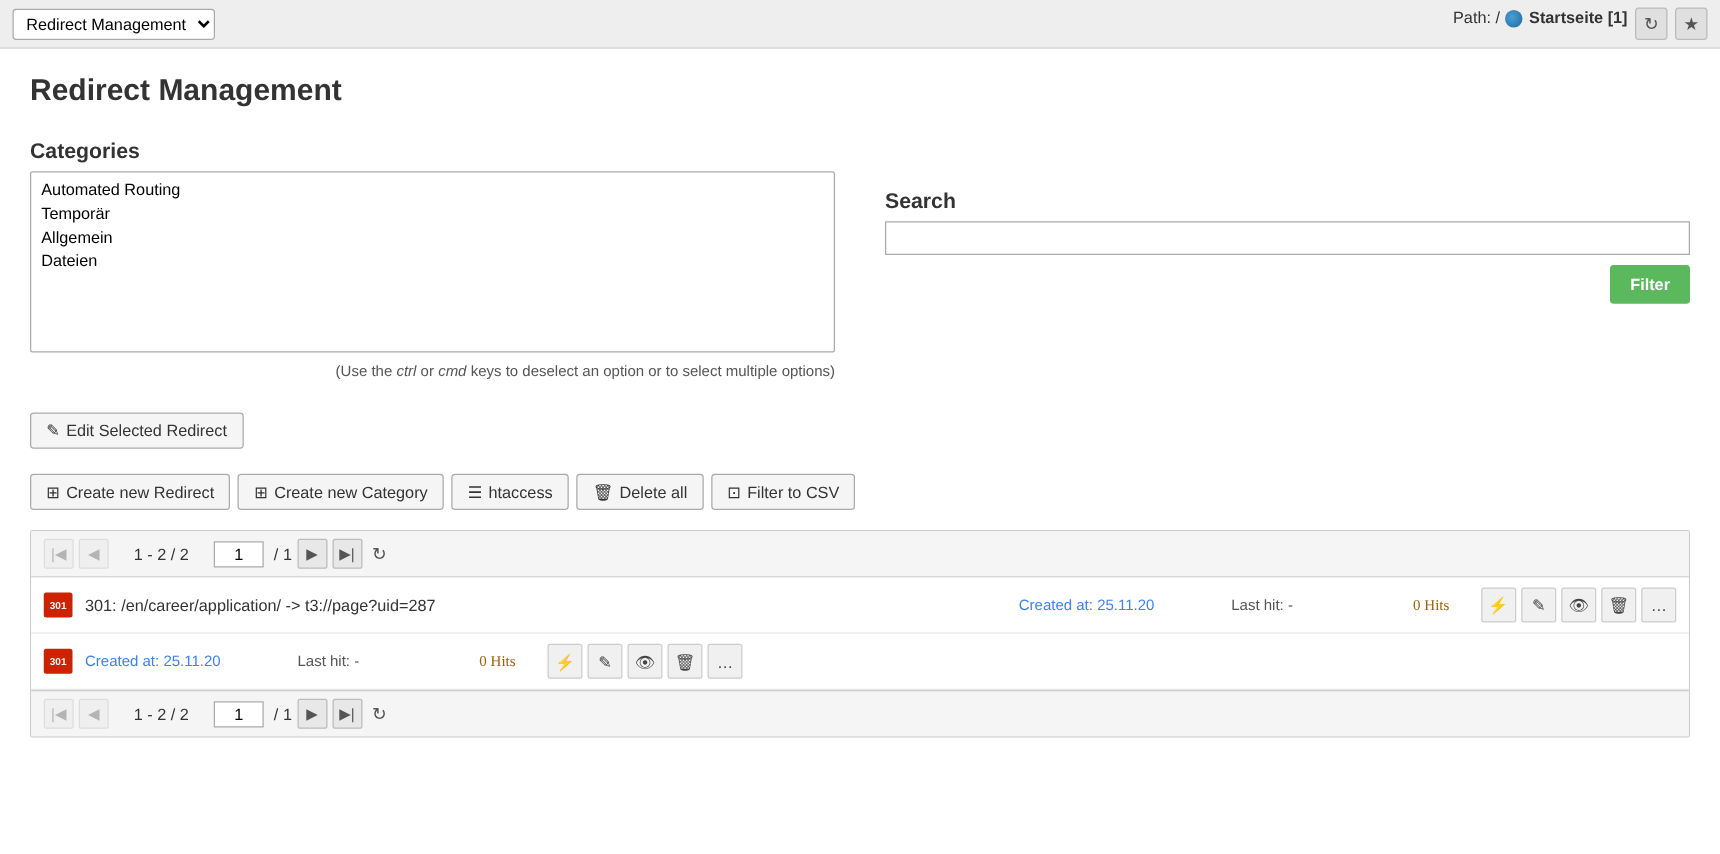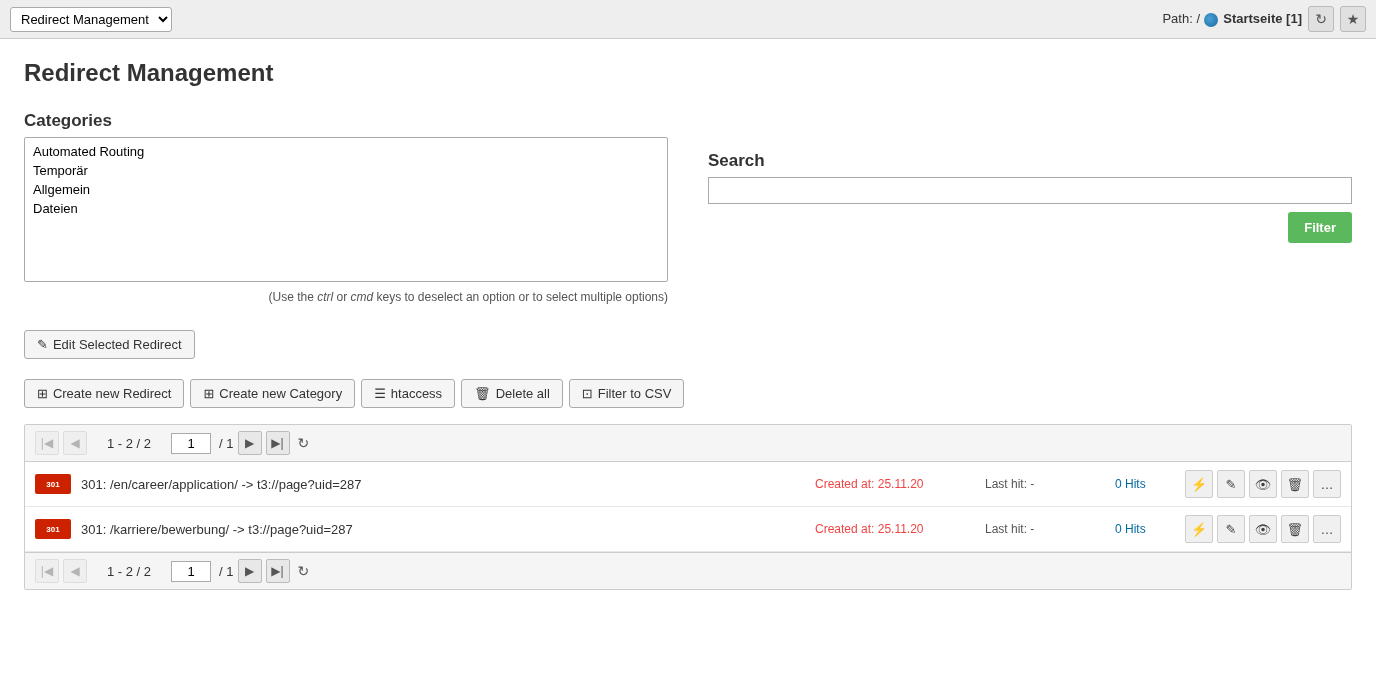--- a/index.html
+++ b/index.html
@@ -9,21 +9,21 @@
     .top-bar {
       background: #eee;
       border-bottom: 1px solid #ccc;
       padding: 6px 10px;
       display: flex;
       align-items: center;
       justify-content: space-between;
       min-height: 36px;
     }
     .top-bar-left { display: flex; align-items: center; gap: 8px; }
-    .top-bar-right { display: flex; align-items: center; gap: 6px; }
+    .top-bar-right { display: flex; align-items: flex-start; gap: 6px; }
     .module-select {
       padding: 3px 6px;
       border: 1px solid #aaa;
       background: #fff;
       font-size: 13px;
       border-radius: 3px;
     }
     .path-info { font-size: 13px; color: #333; }
     .path-info .site-link { font-weight: bold; color: #333; }
     .icon-btn {
@@ -199,54 +199,55 @@
       display: flex;
       align-items: center;
       padding: 8px 10px;
       border-bottom: 1px solid #e8e8e8;
       gap: 10px;
       background: #fff;
     }
     .list-row:last-child { border-bottom: none; }
 
     .row-icon {
-      width: 36px;
+      width: 23px;
       height: 20px;
       background: #cc2200;
       color: #fff;
       font-size: 8px;
       font-weight: bold;
       display: flex; align-items: center; justify-content: center;
       border-radius: 2px;
       flex-shrink: 0;
     }
 
     .row-redirect-text {
       flex: 1;
       font-size: 13px;
       color: #333;
     }
 
     .row-meta {
       font-size: 12px;
-      color: #ef4444;
+      color: #3b82f6;
       min-width: 160px;
     }
 
     .row-last-hit {
       font-size: 12px;
       color: #555;
       min-width: 120px;
     }
 
     .row-hits {
       font-size: 12px;
-      color: #0369a1;
+      color: #a16207;
       min-width: 60px;
-      text-align: left;
+      text-align: center;
+      font-family: Liberation Serif, serif;
     }
 
     .row-actions {
       display: flex;
       gap: 4px;
       align-items: center;
     }
 
     .row-action-btn {
       background: #f0f0f0;
@@ -385,21 +386,20 @@
         <button class="row-action-btn lightning">⚡</button>
         <button class="row-action-btn">✎</button>
         <button class="row-action-btn">👁</button>
         <button class="row-action-btn">🗑</button>
         <button class="row-action-btn">…</button>
       </div>
     </div>
 
     <div class="list-row">
       <div class="row-icon">301</div>
-      <span class="row-redirect-text">301: /karriere/bewerbung/ -&gt; t3://page?uid=287</span>
       <span class="row-meta">Created at: 25.11.20</span>
       <span class="row-last-hit">Last hit: -</span>
       <span class="row-hits">0 Hits</span>
       <div class="row-actions">
         <button class="row-action-btn lightning">⚡</button>
         <button class="row-action-btn">✎</button>
         <button class="row-action-btn">👁</button>
         <button class="row-action-btn">🗑</button>
         <button class="row-action-btn">…</button>
       </div>

